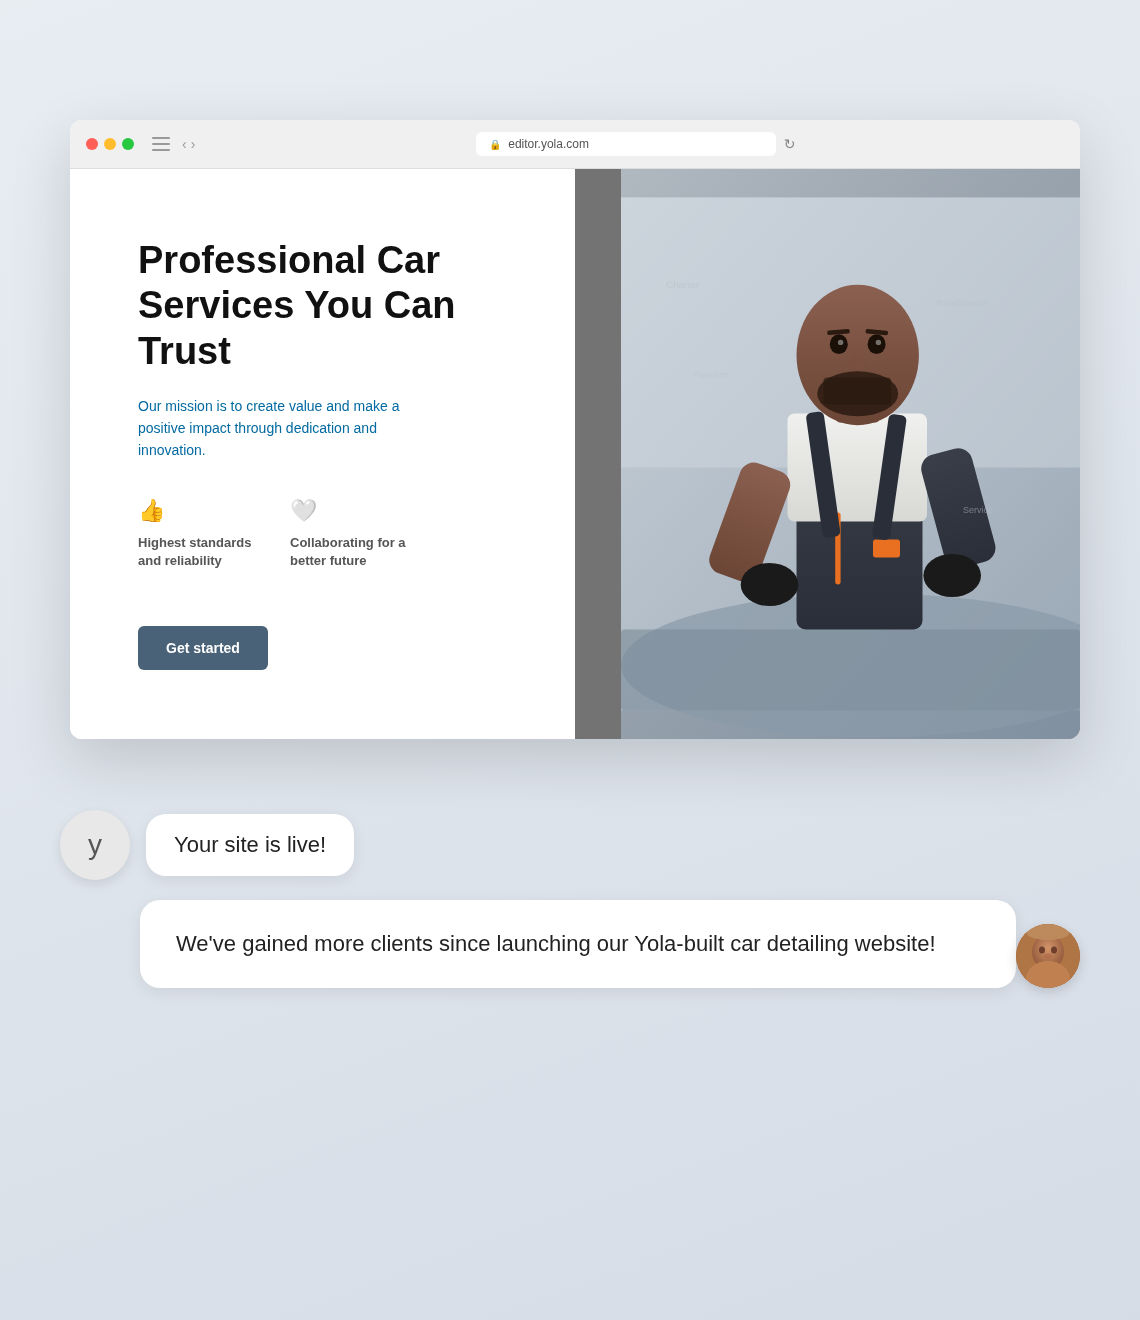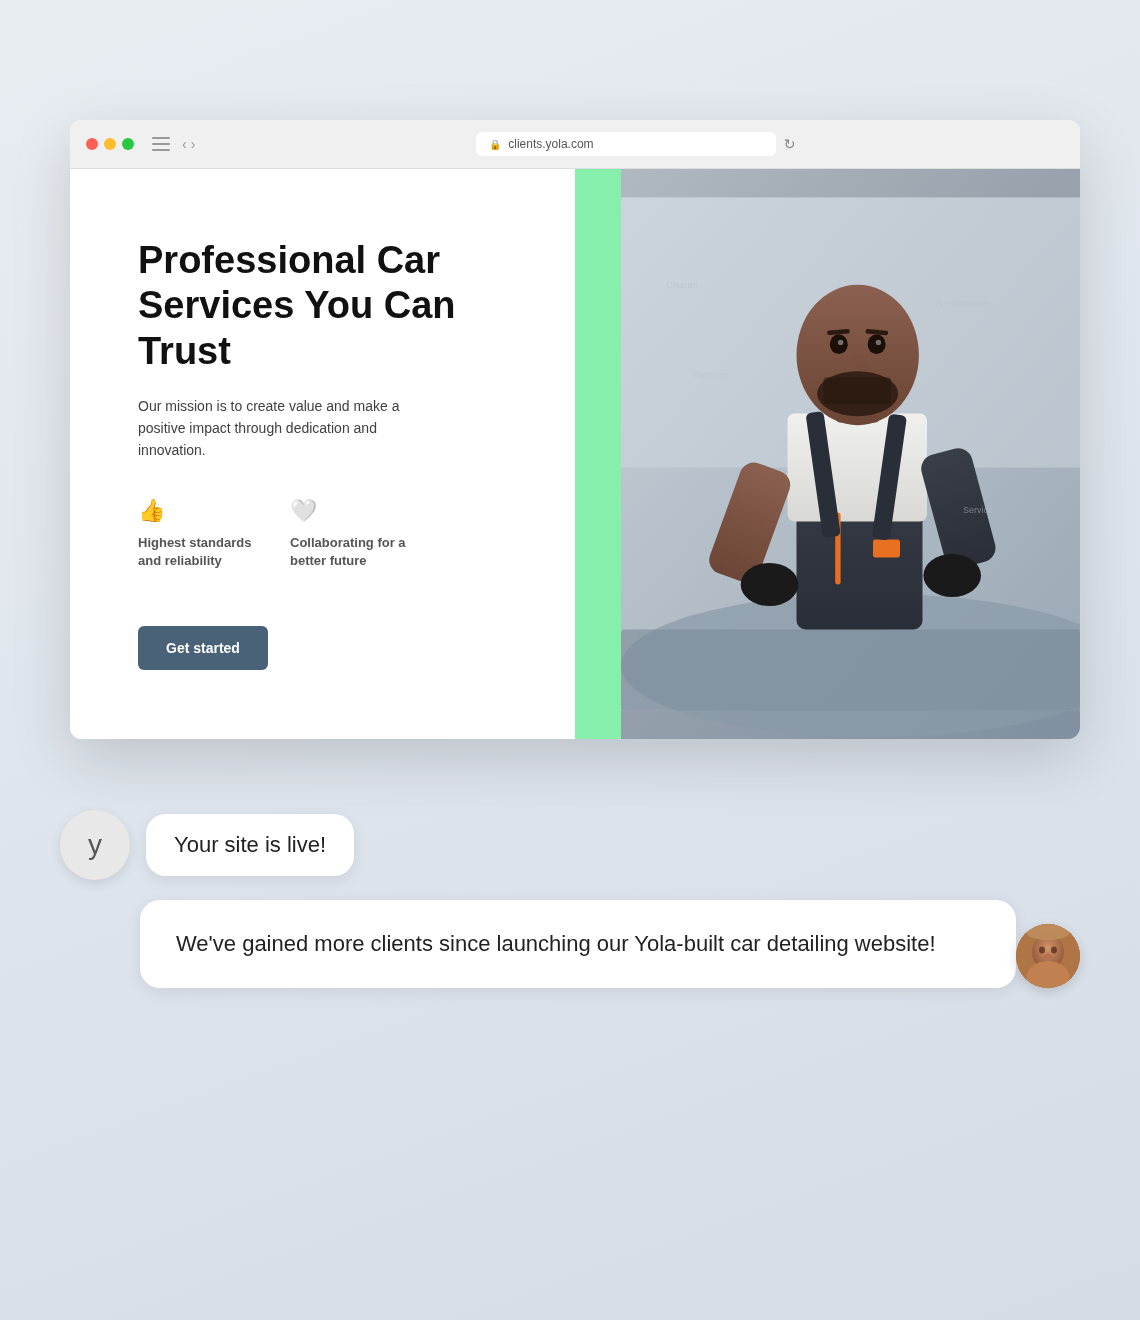--- a/index.html
+++ b/index.html
@@ -128,21 +128,21 @@
     .hero-title {
       font-size: 38px;
       font-weight: 800;
       color: #111;
       line-height: 1.2;
       margin-bottom: 20px;
     }
 
     .hero-description {
       font-size: 14px;
-      color: #404040;
+      color: #0369a1;
       line-height: 1.6;
       margin-bottom: 36px;
       max-width: 280px;
     }
 
     .features-row {
       display: flex;
       gap: 32px;
       margin-bottom: 36px;
     }
@@ -175,21 +175,21 @@
       font-size: 14px;
       font-weight: 600;
       cursor: pointer;
       width: fit-content;
       margin-top: 20px;
     }
 
     
     .right-panel {
       width: 50%;
-      background: #86efac;
+      background: #737373;
       position: relative;
       overflow: hidden;
       padding-left: 46px;
     }
 
     .mechanic-image {
       width: 100%;
       height: 100%;
       background: linear-gradient(135deg, #b0b8c0 0%, #9aa4ae 40%, #8090a0 100%);
       position: relative;
@@ -308,21 +308,21 @@
     </div>
 
     <div class="nav-arrows">
       <span class="nav-arrow">‹</span>
       <span class="nav-arrow">›</span>
     </div>
 
     <div class="address-bar-wrapper">
       <div class="address-bar">
         <span class="lock-icon">🔒</span>
-        <span>clients.yola.com</span>
+        <span>editor.yola.com</span>
       </div>
       <span class="reload-btn">↻</span>
     </div>
   </div>
 
   <div class="browser-content">
 
     <div class="left-panel">
       <h1 class="hero-title">Professional Car Services You Can Trust</h1>
       <p class="hero-description">Our mission is to create value and make a positive impact through dedication and innovation.</p>

